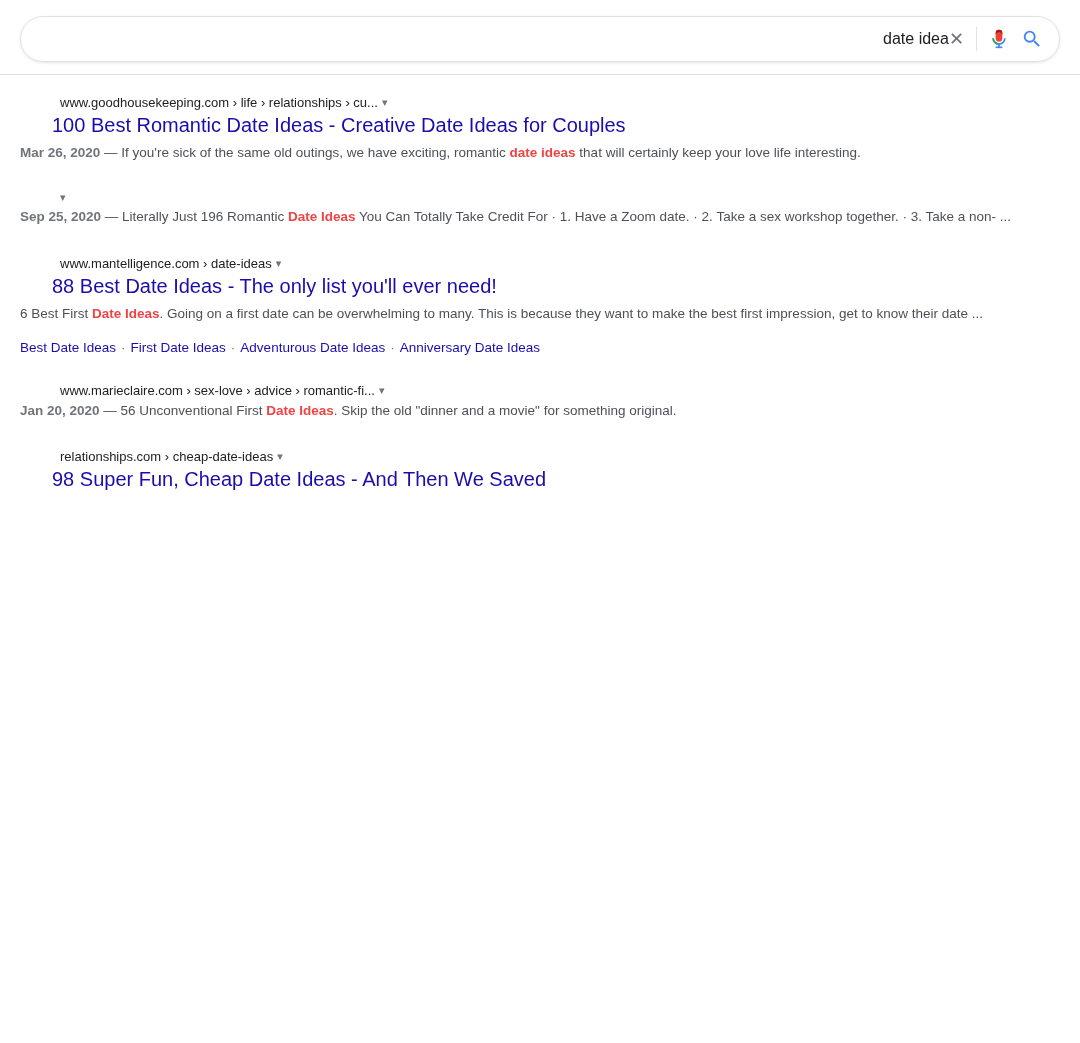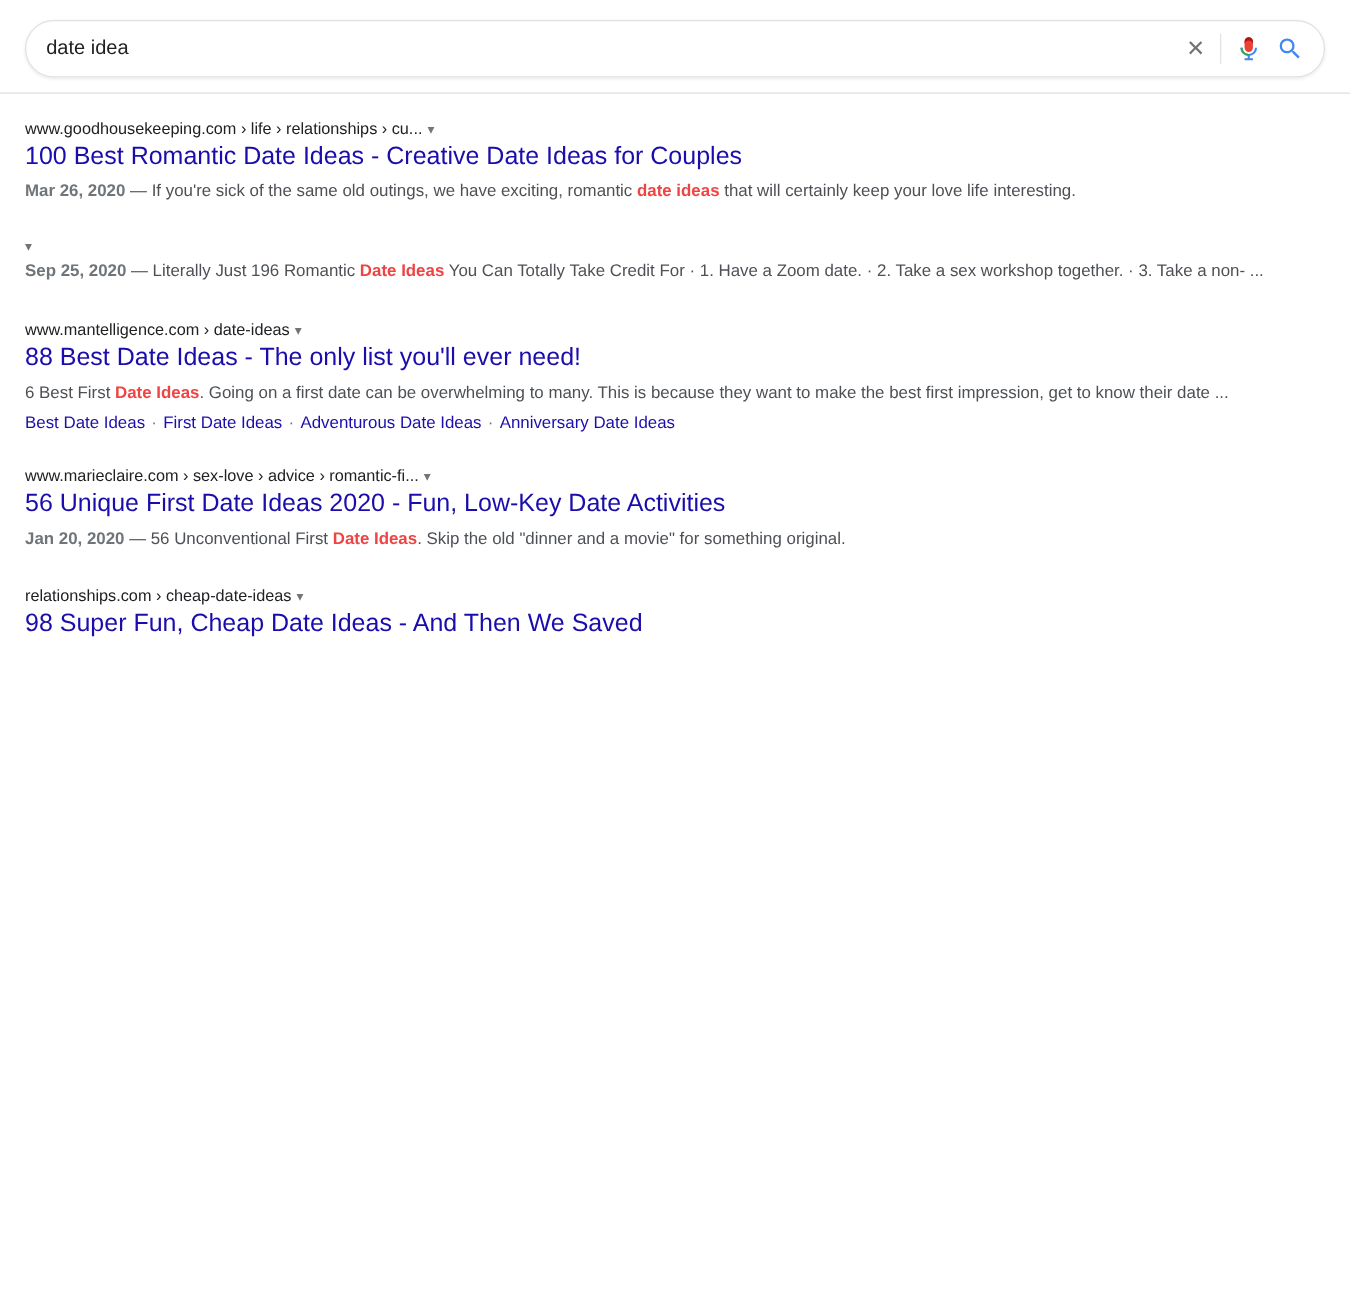--- a/index.html
+++ b/index.html
@@ -26,20 +26,21 @@
       height: 46px;
     }
 
     .search-input {
       flex: 1;
       border: none;
       outline: none;
       font-size: 16px;
       color: #202124;
       background: transparent;
+      text-align: right;
     }
 
     .search-icons {
       display: flex;
       align-items: center;
       gap: 12px;
     }
 
     .clear-icon {
       color: #70757a;
@@ -72,42 +73,44 @@
     }
 
     .result-item {
       margin-bottom: 28px;
     }
 
     .result-url {
       font-size: 13px;
       color: #202124;
       display: flex;
-      align-items: flex-end;
+      align-items: center;
       gap: 4px;
       margin-bottom: 2px;
+      margin-left: 40px;
     }
 
     .result-url-text {
       color: #202124;
     }
 
     .result-url-arrow {
       color: #70757a;
       font-size: 11px;
     }
 
     .result-title {
       font-size: 20px;
       color: #1a0dab;
       text-decoration: none;
       line-height: 1.3;
       display: block;
       margin-bottom: 4px;
       cursor: pointer;
+      margin-left: 32px;
     }
 
     .result-snippet {
       font-size: 13.5px;
       color: #4d5156;
       line-height: 1.58;
     }
 
     .result-snippet .date {
       color: #70757a;
@@ -116,21 +119,21 @@
 
     .result-snippet strong {
       color: #ef4444;
       font-weight: bold;
     }
 
     .sitelinks {
       display: flex;
       flex-wrap: wrap;
       gap: 0;
-      margin-top: 6px;
+      margin-top: 16px;
     }
 
     .sitelink {
       color: #1a0dab;
       font-size: 13.5px;
       text-decoration: none;
       cursor: pointer;
     }
 
     .sitelink-separator {
@@ -205,21 +208,20 @@
       <span class="sitelink-separator"> · </span>
       <a class="sitelink">Anniversary Date Ideas</a>
     </div>
   </div>
 
   <div class="result-item">
     <div class="result-url">
       <span class="result-url-text">www.marieclaire.com › sex-love › advice › romantic-fi...</span>
       <span class="result-url-arrow">▾</span>
     </div>
-    <a class="result-title">56 Unique First Date Ideas 2020 - Fun, Low-Key Date Activities</a>
     <div class="result-snippet">
       <span class="date">Jan 20, 2020</span> — 56 Unconventional First <strong>Date Ideas</strong>. Skip the old "dinner and a movie" for something original.
     </div>
   </div>
 
   <div class="result-item">
     <div class="result-url">
       <span class="result-url-text">relationships.com › cheap-date-ideas</span>
       <span class="result-url-arrow">▾</span>
     </div>

